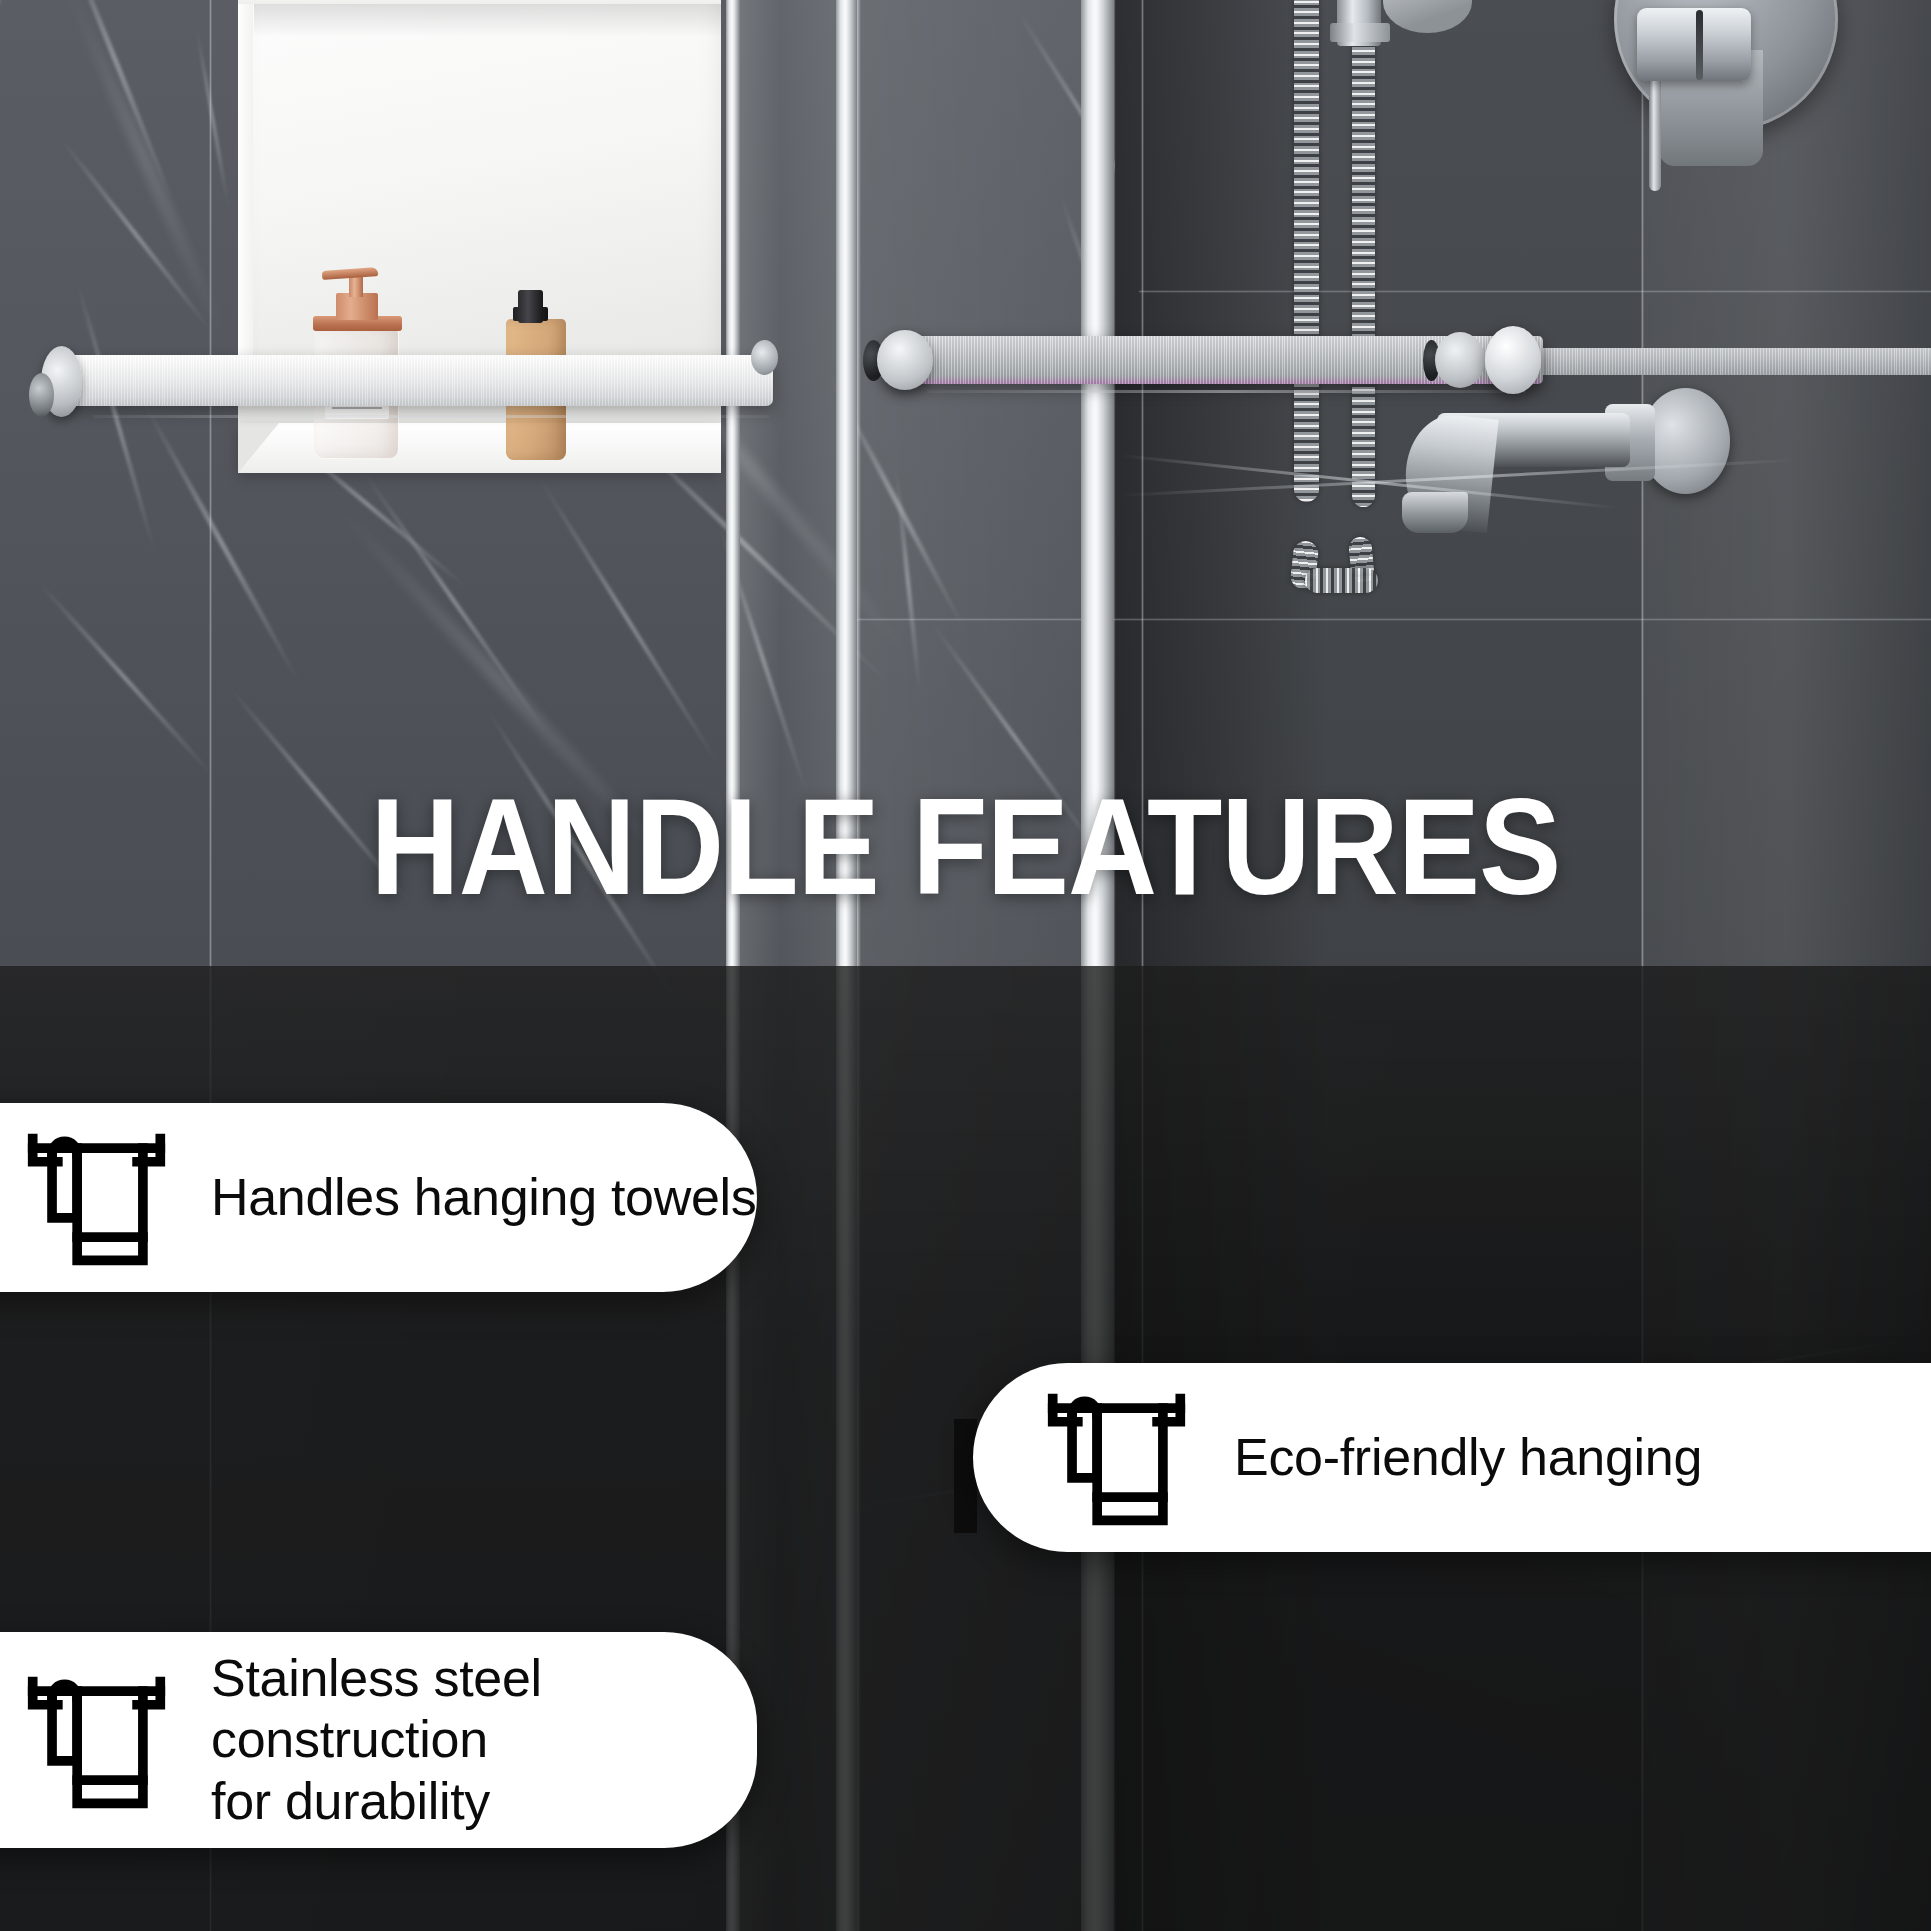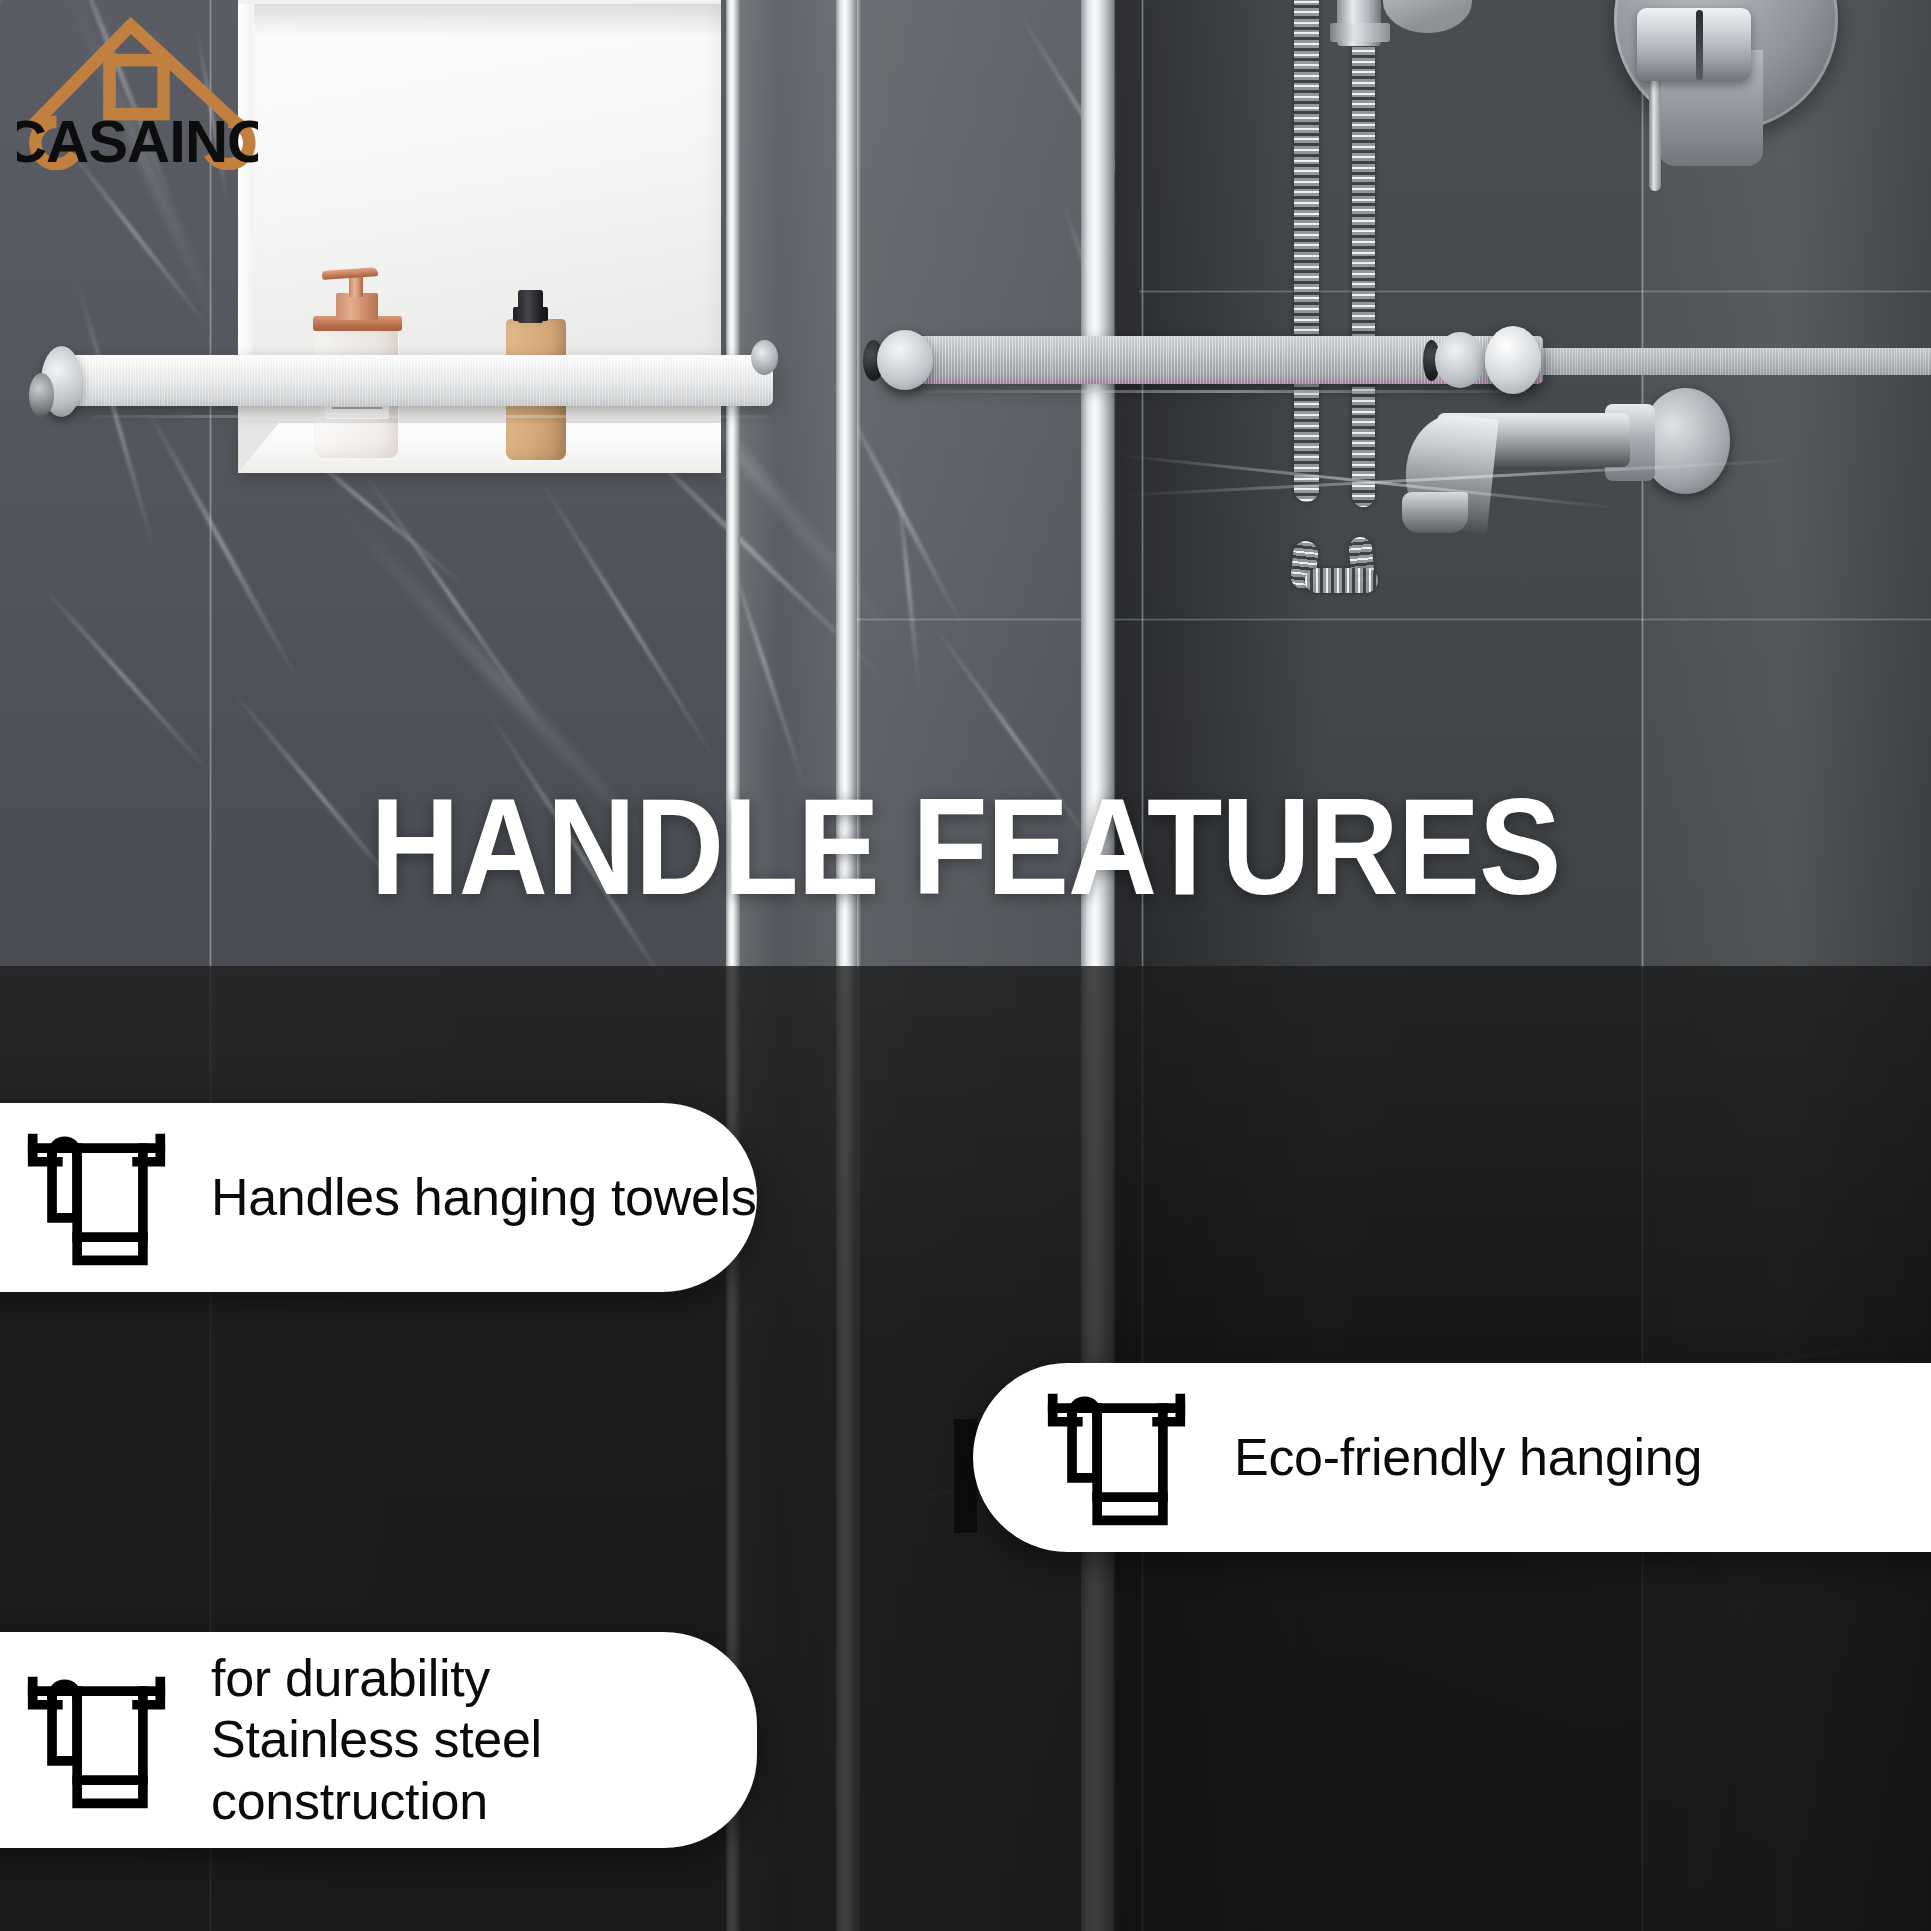--- a/index.html
+++ b/index.html
@@ -581,34 +581,20 @@
     <div class="mount-r1dark"></div>
     <div class="mount-r1"></div>
     <div class="mount-r2dark"></div>
     <div class="mount-r2"></div>
     <div class="cap-r"></div>
   </div>
 
   <div class="dark-overlay"></div>
   <div class="dark-overlay-tex"></div>
 
-  <div class="logo">
-    <svg width="241" height="162" viewBox="0 0 250 168" aria-hidden="true">
-
-      <path d="M18 120 L118 18 L228 120" fill="none" stroke="#C1803F" stroke-width="13" stroke-linecap="square" stroke-linejoin="miter"></path>
-
-      <rect x="96" y="54" width="56" height="56" fill="none" stroke="#C1803F" stroke-width="13"></rect>
-
-      <path d="M41 118 a22 22 0 1 0 0 44 a22 22 0 0 0 19 -11" fill="none" stroke="#C1803F" stroke-width="13"></path>
-
-      <path d="M219 118 a22 22 0 1 1 0 44 a22 22 0 0 1 -19 -11" fill="none" stroke="#C1803F" stroke-width="13"></path>
-
-      <text x="124" y="160" text-anchor="middle" font-family="Liberation Sans, sans-serif" font-size="62" font-weight="bold" fill="#0D0D0D" letter-spacing="-1">CASAINC</text>
-    </svg>
-  </div>
 
   <div class="title">HANDLE FEATURES</div>
 
   <div class="card" id="card1">
     <span class="ico">
       <svg width="147" height="145" viewBox="0 0 152 150">
         <g fill="none" stroke="#000000" stroke-width="10" stroke-linejoin="miter" stroke-linecap="square">
 
           <path d="M10 14 L10 38 L36 38"></path>
 
@@ -659,19 +645,19 @@
           <path d="M142 14 L142 38 L118 38"></path>
           <path d="M10 24 L142 24" stroke-width="10"></path>
           <path d="M30 26 L30 96 L56 96 L56 26"></path>
           <path d="M56 24 L56 140 L124 140 L124 24"></path>
           <path d="M30 30 a13 13 0 0 1 26 0" stroke-width="10"></path>
           <path d="M56 116 L124 116"></path>
         </g>
       </svg>
     </span>
     <span class="txt">
+      <span style="display:block">Stainless steel construction</span>
       <span style="display:block">for durability</span>
-      <span style="display:block">Stainless steel construction</span>
     </span>
   </div>
 
 </div>
 
 
 </body></html>

